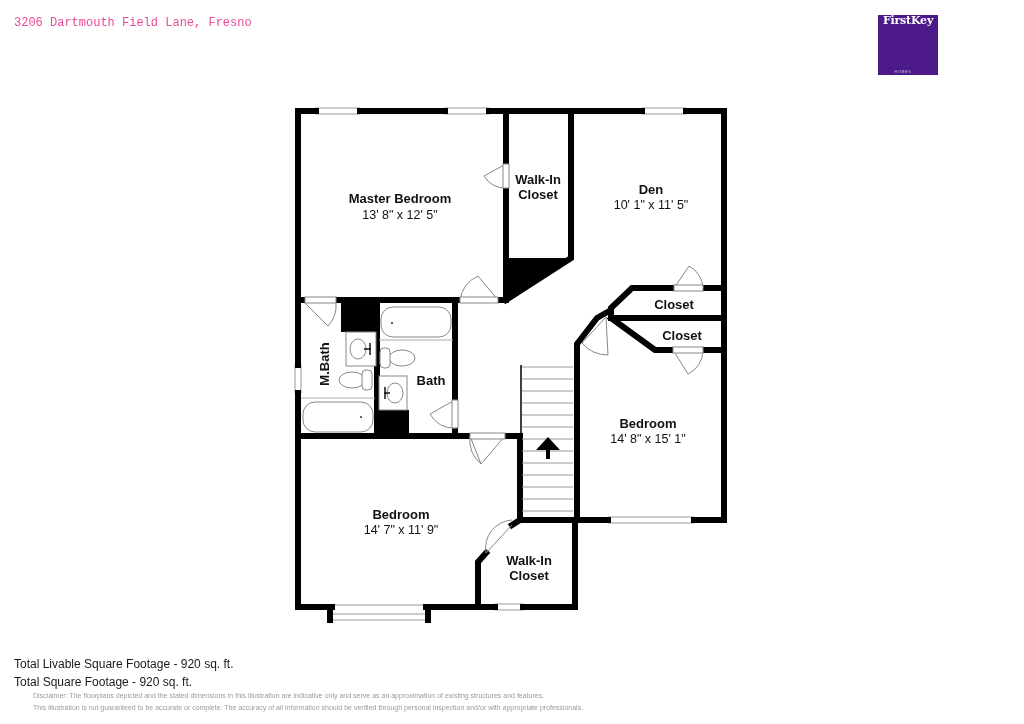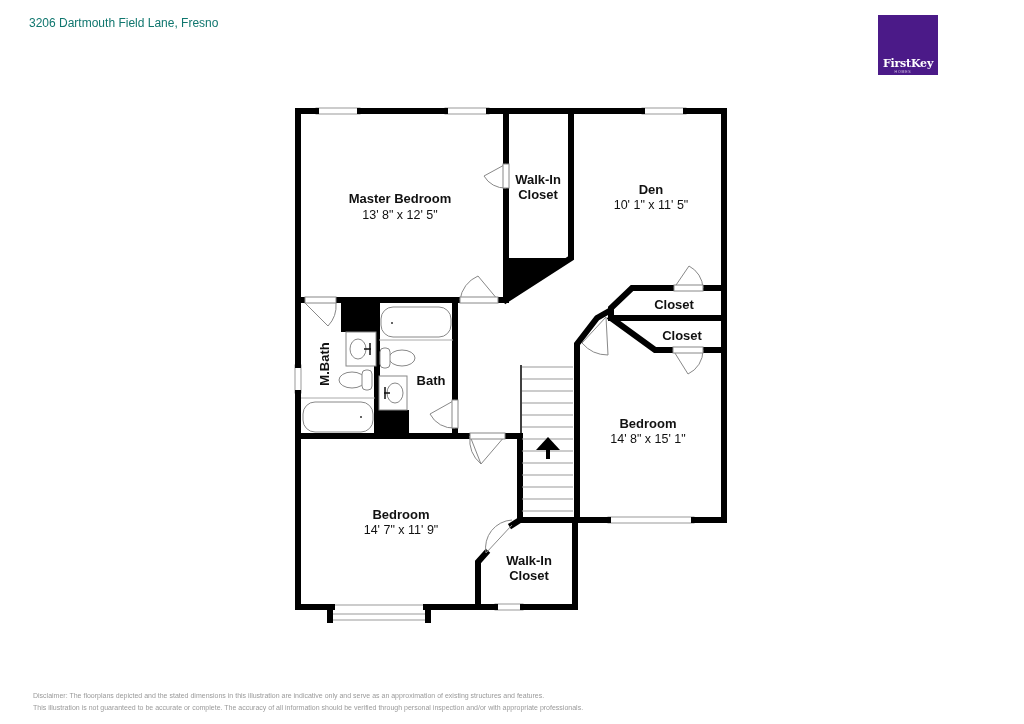--- a/index.html
+++ b/index.html
@@ -1,18 +1,18 @@
 <!DOCTYPE html>
 <html><head>
   <meta charset="utf-8">
   <style>
     html, body { margin: 0; padding: 0; background: #ffffff; }
     body { width: 1024px; height: 724px; position: relative; overflow: hidden; font-family: "Liberation Sans", sans-serif; color: #111; }
-    .header { position: absolute; left: 29px; top: 14px; font-size: 12px; line-height: 18px; color: #0f766e; }
-    .logo { position: absolute; left: 878px; top: 15px; width: 60px; height: 60px; background: #4b1a88; display: flex; flex-direction: column; align-items: center; justify-content: flex-end; }
+    .header { position: absolute; left: 14px; top: 14px; font-size: 12px; line-height: 18px; color: #ec4899; font-family: Liberation Mono, monospace; }
+    .logo { position: absolute; left: 878px; top: 15px; width: 60px; height: 60px; background: #4b1a88; display: flex; flex-direction: column; align-items: center; justify-content: space-between; }
     .logo-main { font-family: "DejaVu Serif", serif; font-weight: bold; color: #fff; font-size: 11px; letter-spacing: -0.2px; line-height: 12px; }
     .logo-sub { color: #d9cbe8; font-size: 3.5px; letter-spacing: 0.8px; line-height: 5px; margin-left: -10px; }
     .plan { position: absolute; left: 0; top: 0; }
     .footer { position: absolute; left: 14px; top: 655px; font-size: 12px; line-height: 18px; color: #1a1a1a; }
     .disclaimer { position: absolute; left: 33px; top: 690px; font-size: 7px; line-height: 12px; color: #9a9a9a; }
     .rl { font-family: "Liberation Sans", sans-serif; font-weight: bold; font-size: 13px; fill: #111; }
     .rd { font-family: "Liberation Sans", sans-serif; font-size: 12.5px; fill: #111; }
   </style>
 </head>
 <body>
@@ -207,17 +207,19 @@
 
     <text class="rl" x="401" y="519" text-anchor="middle">Bedroom</text>
     <text class="rd" x="401" y="534" text-anchor="middle">14' 7" x 11' 9"</text>
 
     <text class="rl" x="529" y="565" text-anchor="middle">Walk-In</text>
     <text class="rl" x="529" y="580" text-anchor="middle">Closet</text>
   </g>
 </svg>
 
 <div class="footer">
+  <div>Total Livable Square Footage - 920 sq. ft.</div>
+  <div>Total Square Footage - 920 sq. ft.</div>
 </div>
 <div class="disclaimer">
   <div>Disclaimer: The floorplans depicted and the stated dimensions in this illustration are indicative only and serve as an approximation of existing structures and features.</div>
   <div>This illustration is not guaranteed to be accurate or complete. The accuracy of all information should be verified through personal inspection and/or with appropriate professionals.</div>
 </div>
 
 </body></html>

